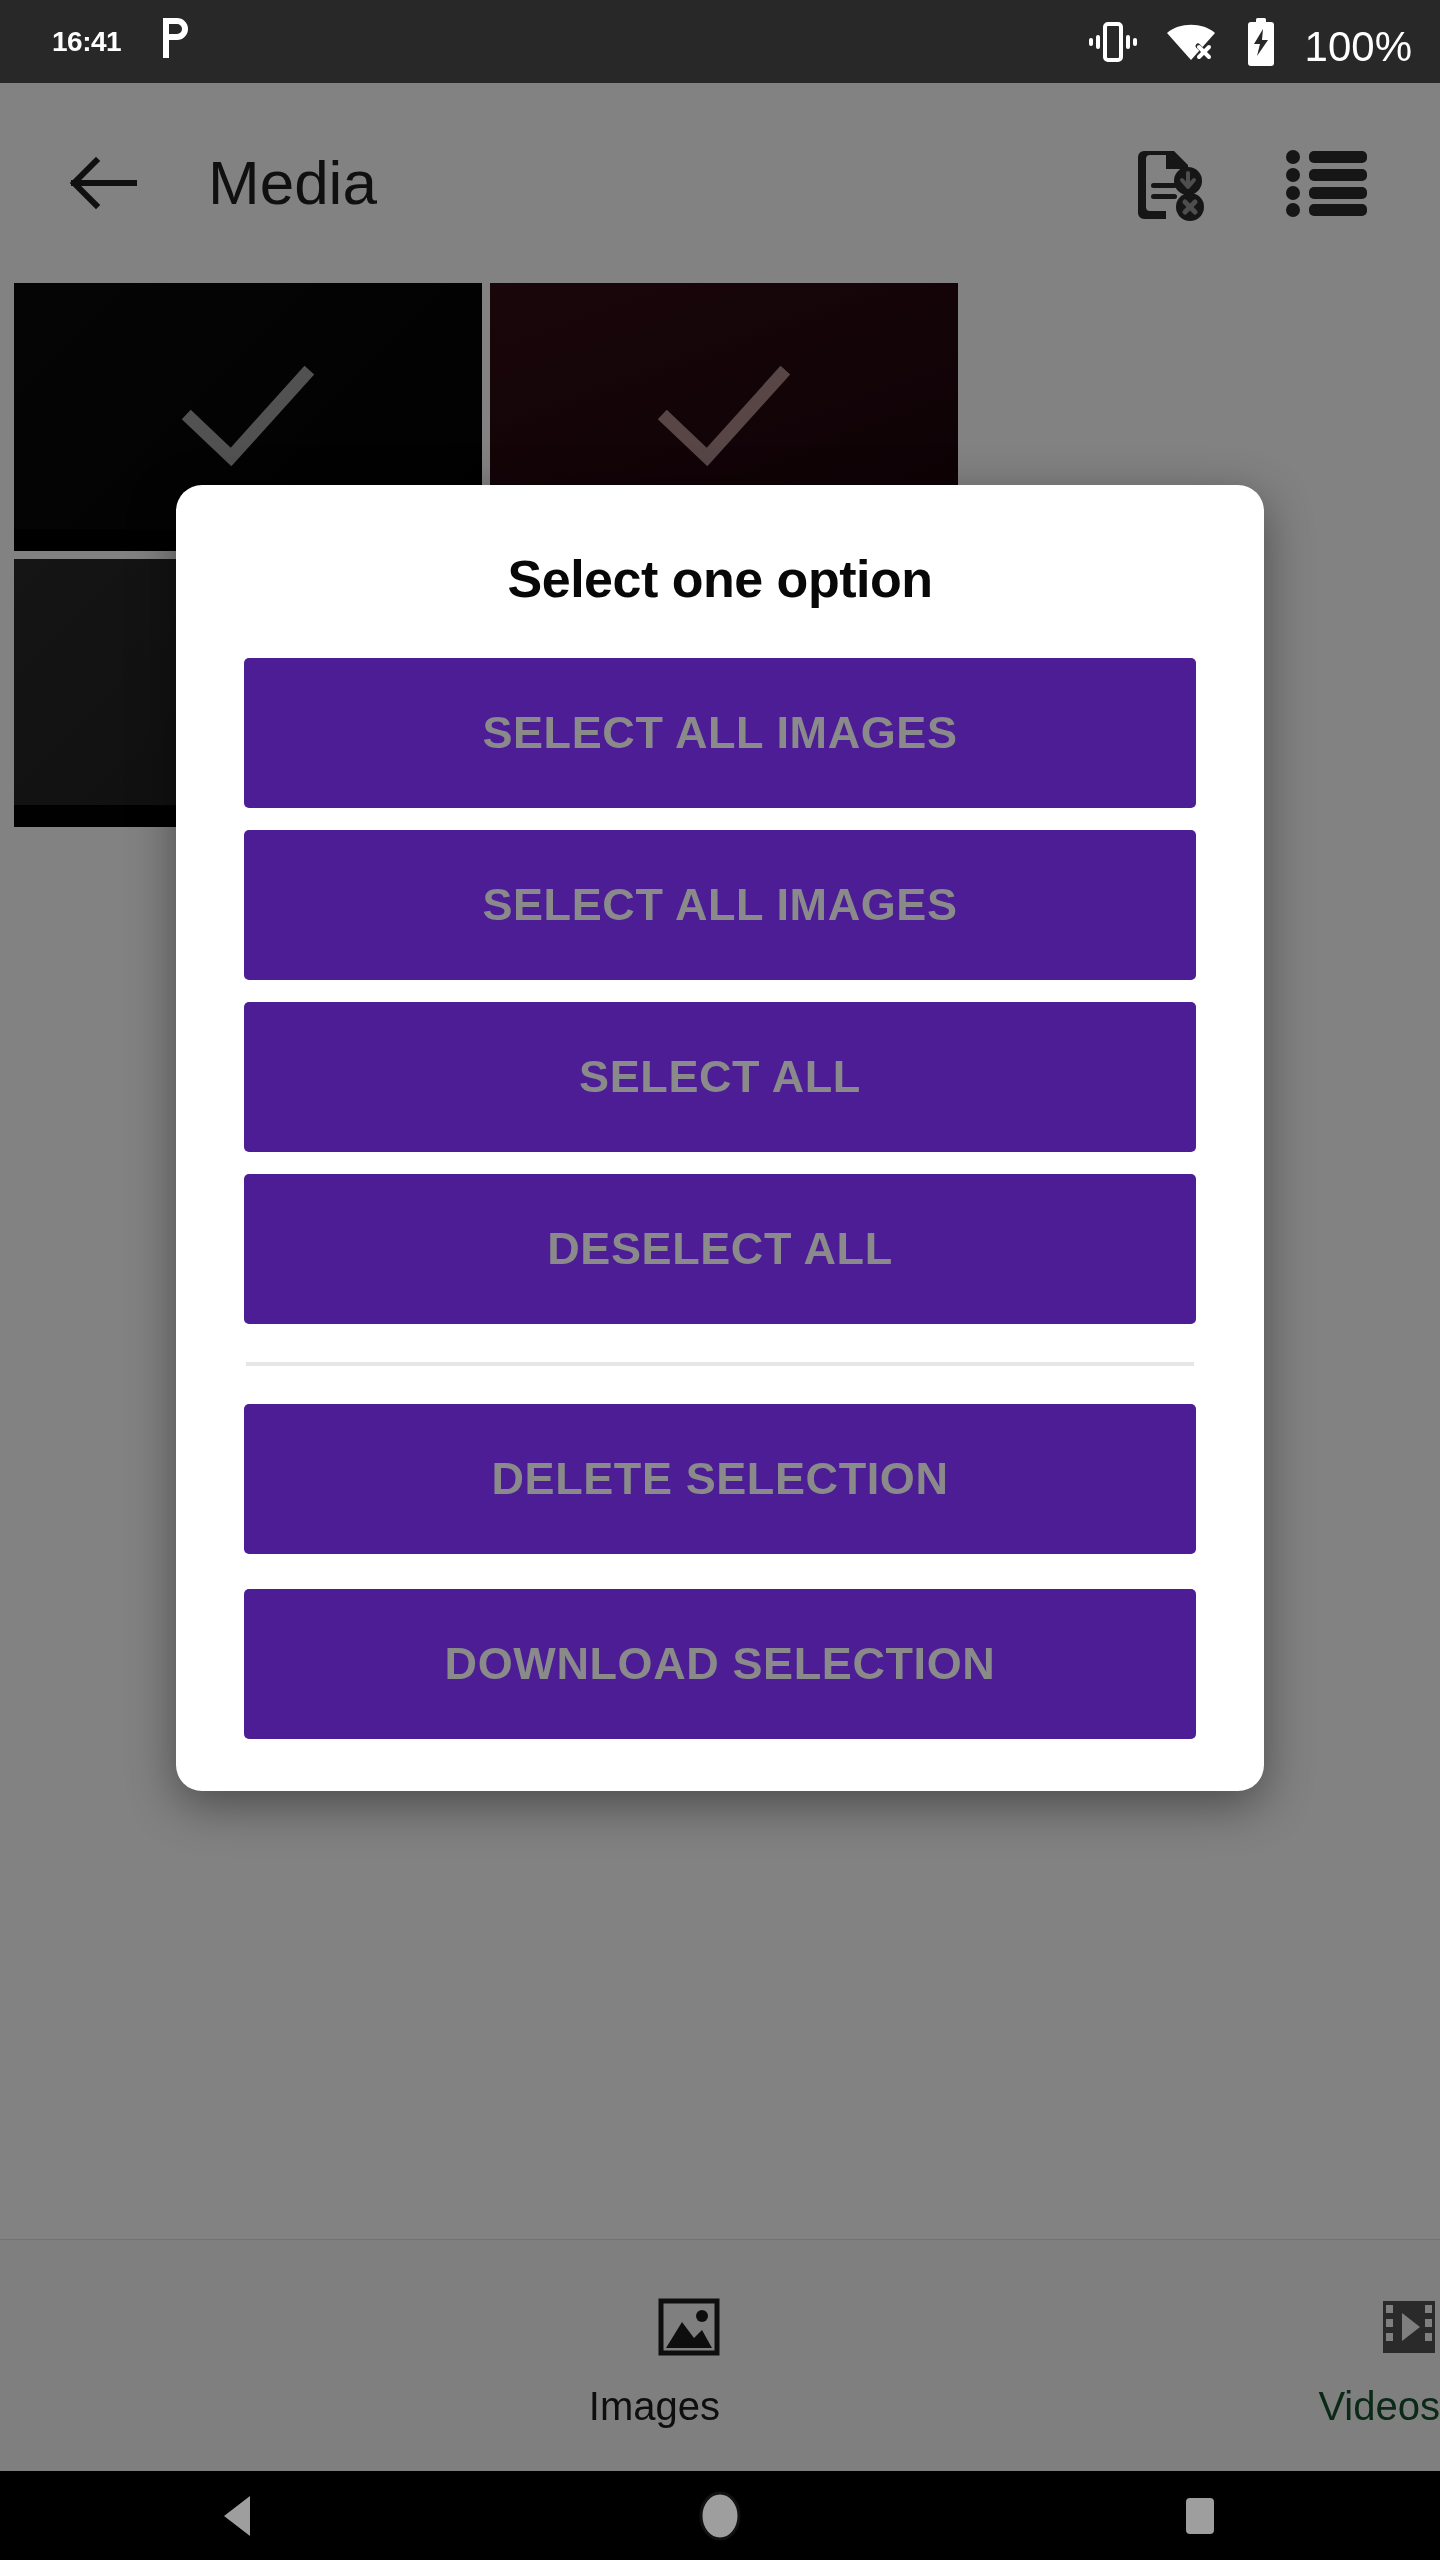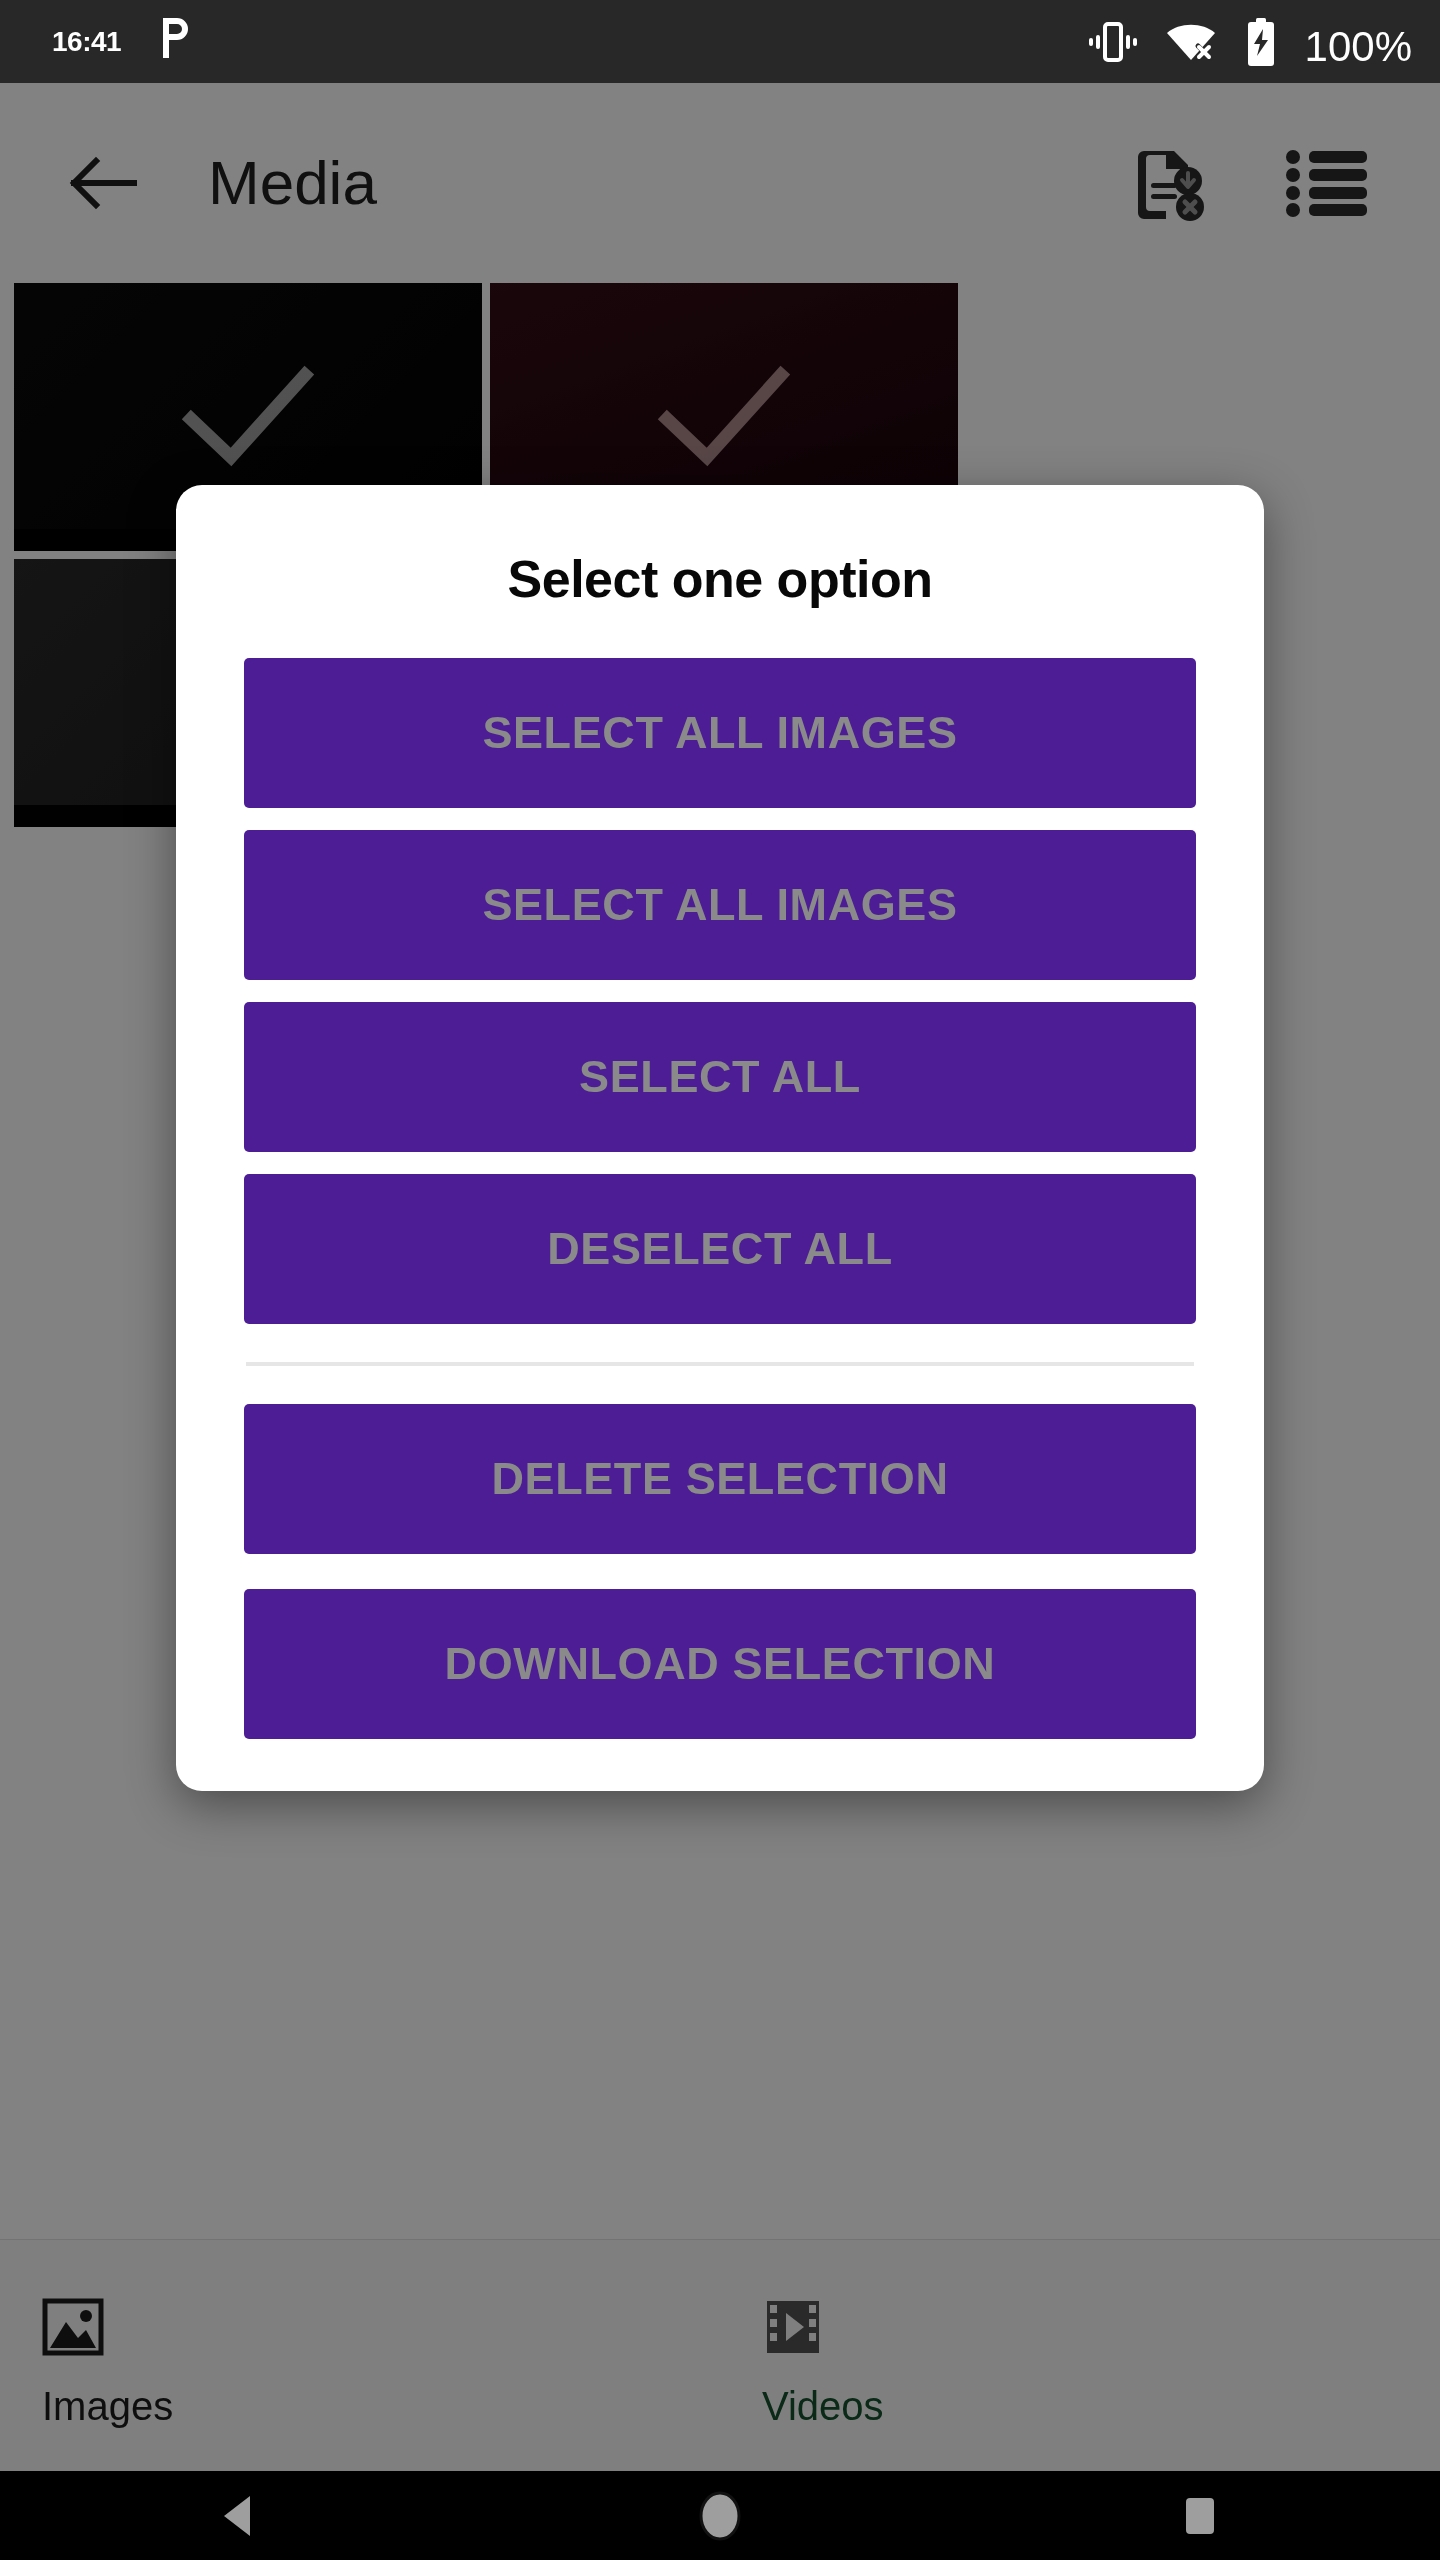--- a/index.html
+++ b/index.html
@@ -86,21 +86,21 @@
   
   #bottom-tabs {
     position:absolute; left:0; bottom:0;
     width:1440px; height:232px;
     background:#fafafa;
     border-top:1px solid #e2e2e2;
     display:flex;
   }
   .tab {
     flex:1; display:flex; flex-direction:column;
-    align-items:flex-start; justify-content:center; gap:30px;
+    align-items:flex-end; justify-content:center; gap:30px;
     padding-top:12px;
     padding-left:42px;
   }
   .tab .tab-label { font-size:40px; line-height:1; }
   .tab.active .tab-label { color:#1d1d1d; }
   .tab.inactive .tab-label { color:#14532d; }
 
   
   #scrim {
     position:absolute; top:83px; left:0;

